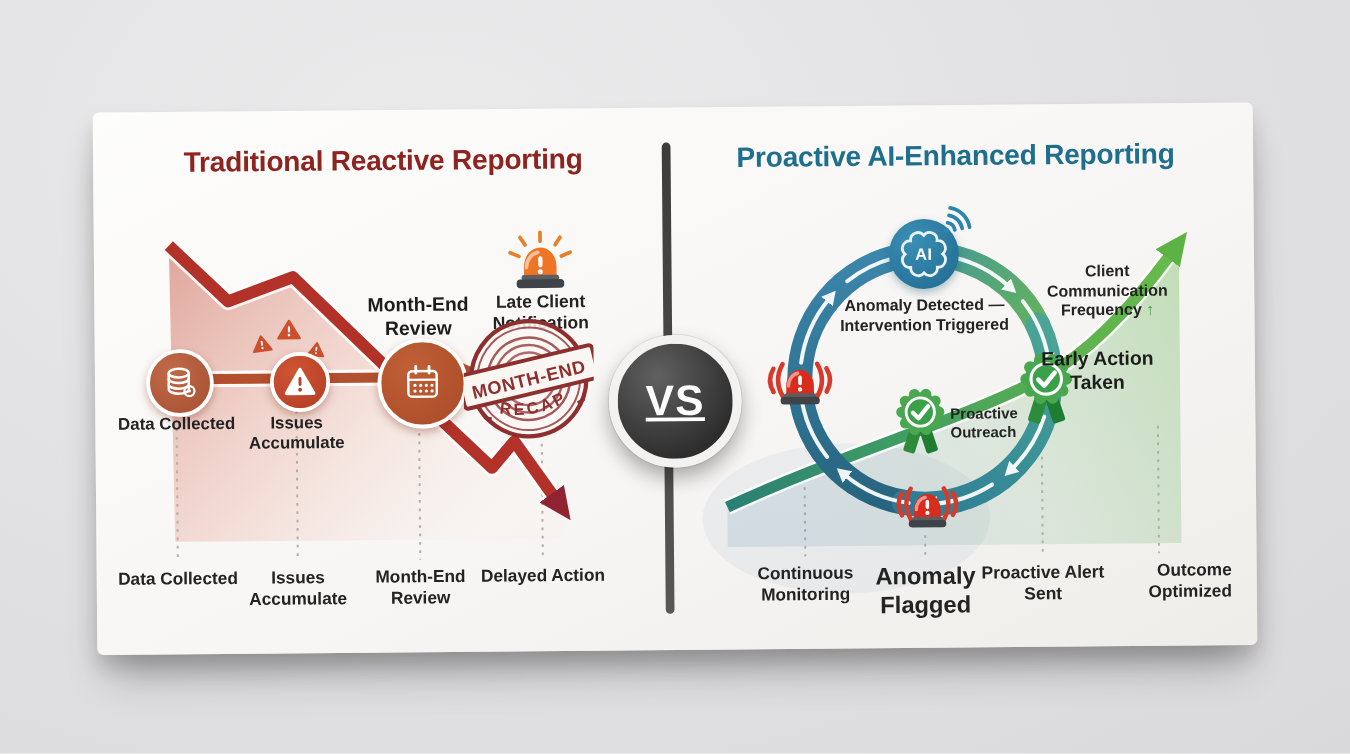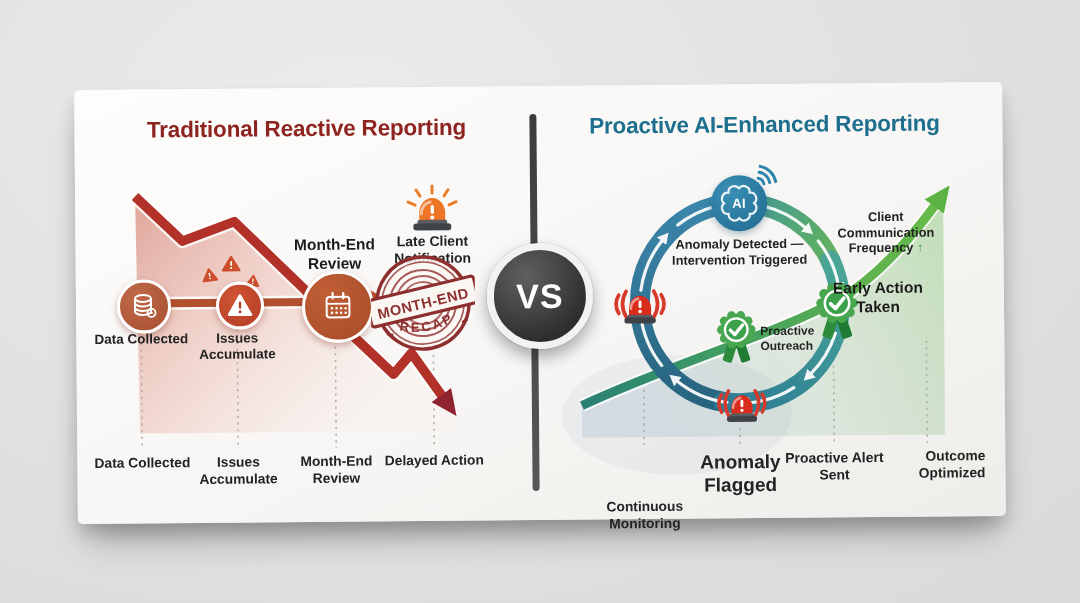--- a/index.html
+++ b/index.html
@@ -6,25 +6,25 @@
   body{font-family:"Liberation Sans","DejaVu Sans",sans-serif;}
   .stage{position:relative;width:1080px;height:603px;overflow:hidden;
          background:radial-gradient(130% 150% at 32% 18%, #ebebec 0%, #e0e0e2 45%, #d4d4d7 100%);}
   .card{position:absolute;left:76px;top:86px;width:928px;height:434px;border-radius:5px;
         background:linear-gradient(155deg,#fdfdfc 0%,#f8f6f4 55%,#efedea 100%);
         transform:rotate(-0.5deg);
         box-shadow:0 24px 34px -10px rgba(0,0,0,.30),0 10px 16px rgba(0,0,0,.14);}
   .art{position:absolute;left:0;top:0;z-index:1;}
   .divider{position:absolute;left:455px;top:28px;width:7px;height:377px;border-radius:4px;
            background:linear-gradient(#3c3c3c,#575757);z-index:3;}
-  .vs{position:absolute;left:411px;top:157px;width:92px;height:92px;border-radius:50%;
+  .vs{position:absolute;left:411px;top:182px;width:92px;height:92px;border-radius:50%;
       background:radial-gradient(circle at 35% 28%, #606060 0%, #2d2d2d 75%);
       border:7px solid #f3f2f1;display:flex;align-items:center;justify-content:center;
       color:#fff;font-size:34px;font-weight:800;letter-spacing:1px;z-index:4;
-      box-shadow:0 8px 16px rgba(0,0,0,.32),0 0 0 1px rgba(0,0,0,.07);}
+      box-shadow:0 8px 16px rgba(0,0,0,.32),0 0 0 1px rgba(0,0,0,.07);text-decoration:underline;}
   .title{position:absolute;top:28px;font-size:22.5px;font-weight:800;text-align:center;
          letter-spacing:-0.2px;z-index:2;}
   .title.left{left:22px;width:420px;color:#8e2420;}
   .title.right{left:480px;width:420px;color:#1e6f8e;}
   .lbl{position:absolute;font-weight:700;color:#232323;text-align:center;line-height:1.22;z-index:3;}
   .node{position:absolute;border-radius:50%;border:3px solid #fff;z-index:3;
         display:flex;align-items:center;justify-content:center;
         box-shadow:0 3px 7px rgba(120,40,20,.35);}
   .abs{position:absolute;z-index:3;}
   .rosette-label{text-align:left;}
@@ -342,19 +342,19 @@
         <path d="M17.8,22.5 L22.4,27.2 L30.6,17.2" fill="none" stroke="#fff" stroke-width="3.6" stroke-linecap="round" stroke-linejoin="round"></path>
       </g>
     </svg>
   </span>
   <div class="lbl rosette-label" style="left:756px;top:196px;width:92px;font-size:15.5px;text-align:center;color:#1c1c1c;">Early Action Taken</div>
 
   <div class="lbl" style="left:7px;top:366px;width:116px;font-size:13.8px;">Data Collected</div>
   <div class="lbl" style="left:103px;top:366px;width:116px;font-size:13.8px;">Issues Accumulate</div>
   <div class="lbl" style="left:201px;top:366px;width:116px;font-size:13.8px;">Month-End Review</div>
   <div class="lbl" style="left:299px;top:366px;width:116px;font-size:13.8px;">Delayed Action</div>
-  <div class="lbl" style="left:509px;top:366px;width:116px;font-size:13.8px;margin-top:48px;">Continuous Monitoring</div>
+  <div class="lbl" style="left:509px;top:366px;width:116px;font-size:13.8px;">Continuous Monitoring</div>
   <div class="lbl" style="left:605px;top:366px;width:116px;font-size:19px;">Anomaly Flagged</div>
   <div class="lbl" style="left:699px;top:366px;width:116px;font-size:14px;">Proactive Alert Sent</div>
   <div class="lbl" style="left:792px;top:366px;width:116px;font-size:13.8px;text-align:right;">Outcome Optimized</div>
 
  </div>
 </div>
 
 </body></html>

